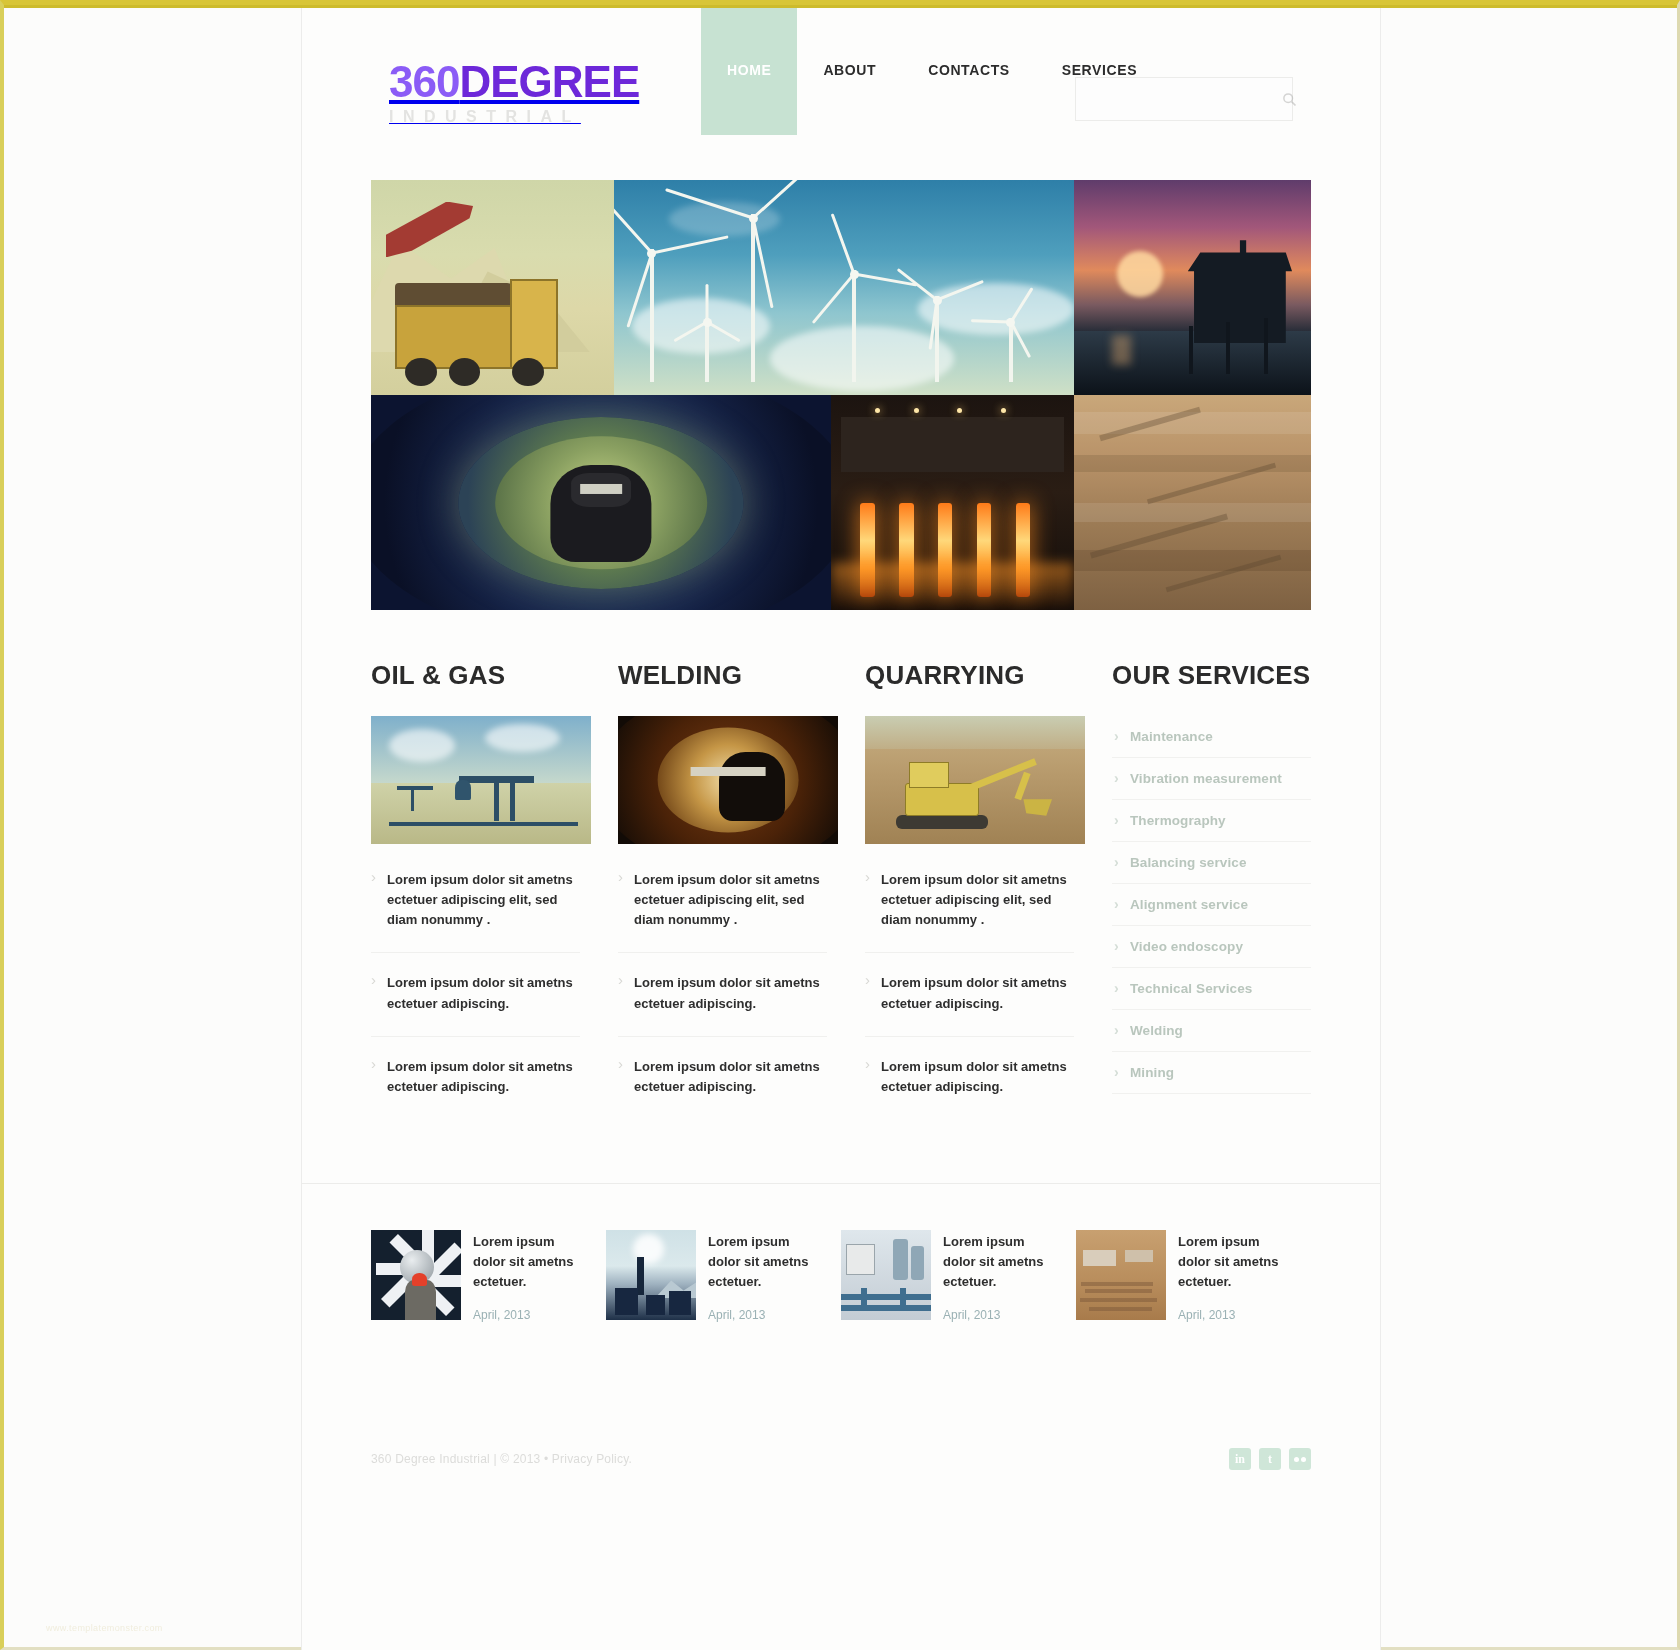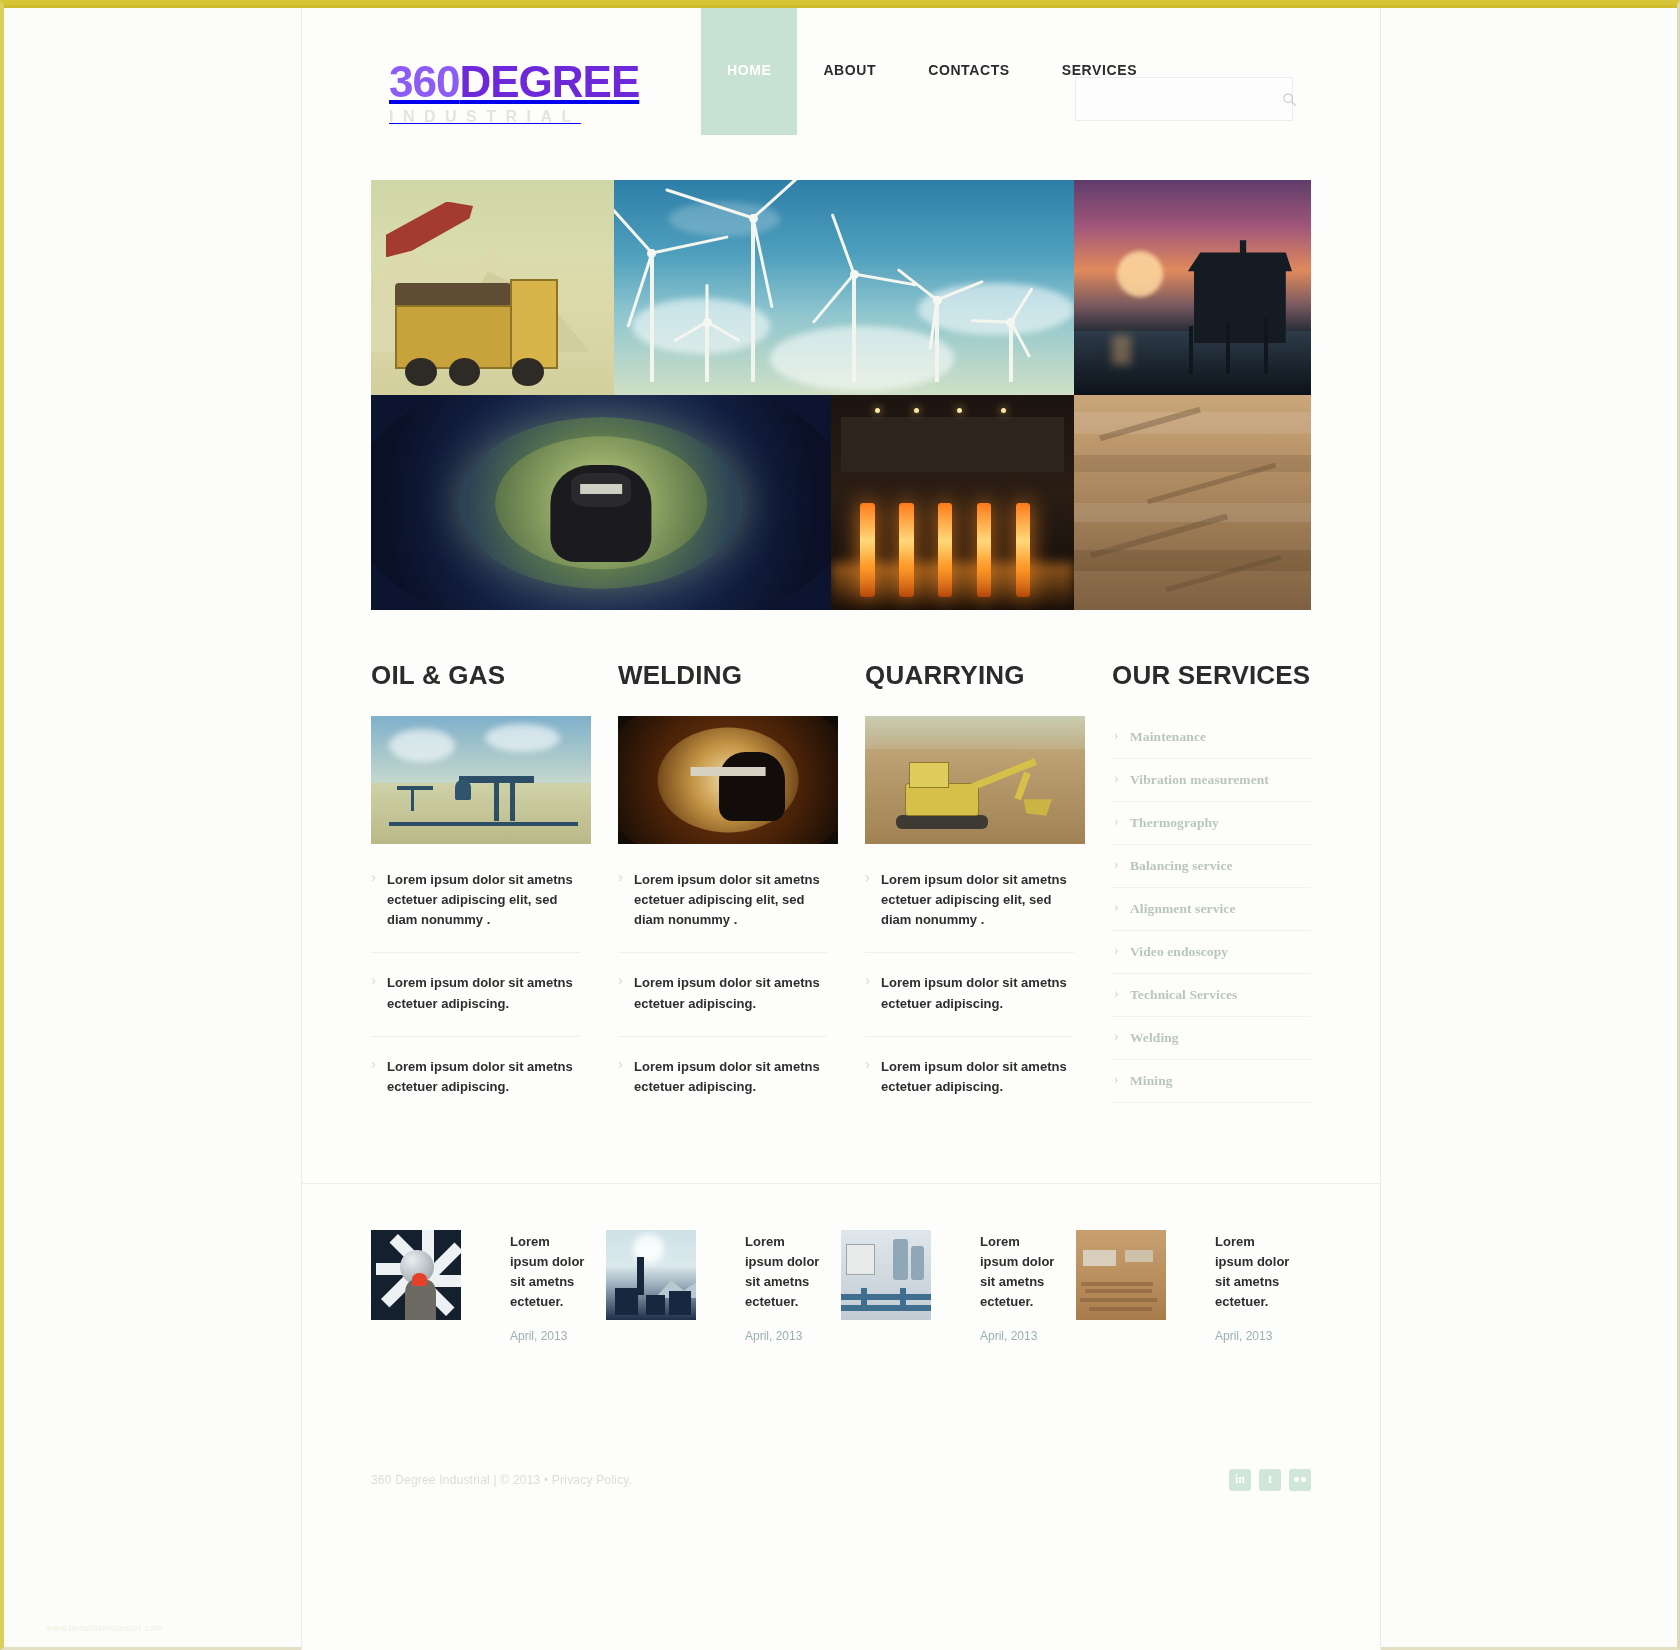--- a/index.html
+++ b/index.html
@@ -213,21 +213,21 @@
   .col-img { width:220px; height:128px; position:relative; overflow:hidden; margin-bottom:26px; }
   .feat-list { list-style:none; margin:0; padding:0; }
   .feat-list li { position:relative; padding:0 0 22px 16px; margin-bottom:20px; border-bottom:1px solid #f0f0ee; }
   .feat-list li:last-child { border-bottom:0; }
   .feat-list li::before {
     content:"\203A"; position:absolute; left:0; top:-2px; color:#d8d8d4; font-size:15px;
   }
   .feat-text { font-size:13px; font-weight:bold; color:#2e2e2e; line-height:1.55; }
 
   
-  .svc-list { list-style:none; margin:0; padding:0;font-family:Liberation Serif, serif; }
+  .svc-list { list-style:none; margin:0; padding:0; }
   .svc-list li { border-bottom:1px solid #f1f1ef; }
   .svc-link {
     display:block; position:relative; padding:13px 0 13px 18px;
     font-size:13.5px; font-weight:bold; color:#b9c6bd; text-decoration:none;
     letter-spacing:.1px;
   }
   .svc-link::before {
     content:"\203A"; position:absolute; left:2px; top:12px; color:#d5ded7; font-size:14px;
   }
 
@@ -241,21 +241,21 @@
   }
   .carousel-nav { display:flex; }
   .car-btn {
     width:31px; height:31px; border:1px solid #e6e6e3; background:#fdfdfc;
     display:flex; align-items:center; justify-content:center; cursor:pointer;
     color:#6f6f6d; font-size:11px; margin-left:-1px;
   }
   .projects { display:flex; }
   .project { width:235px; display:flex; gap:12px; padding-right:18px; }
   .proj-thumb { width:90px; height:90px; position:relative; overflow:hidden; flex:0 0 90px; }
-  .proj-body { padding-top:2px;margin-left:37px; }
+  .proj-body { padding-top:2px; }
   .proj-text { font-size:13px; font-weight:bold; color:#2e2e2e; line-height:1.55; margin:0; }
   .proj-date { font-size:12px; color:#9ab1b4; margin-top:16px; }
 
   
   .footer { width:940px; margin:0 auto; padding:126px 0 40px 0; display:flex; align-items:center; justify-content:space-between; }
   .footer-text { font-size:12px; color:#dcdcda; letter-spacing:.2px; }
   .socials { display:flex; gap:8px; }
   .soc {
     width:22px; height:22px; background:#cfe6d8; border-radius:3px;
     display:flex; align-items:center; justify-content:center;

